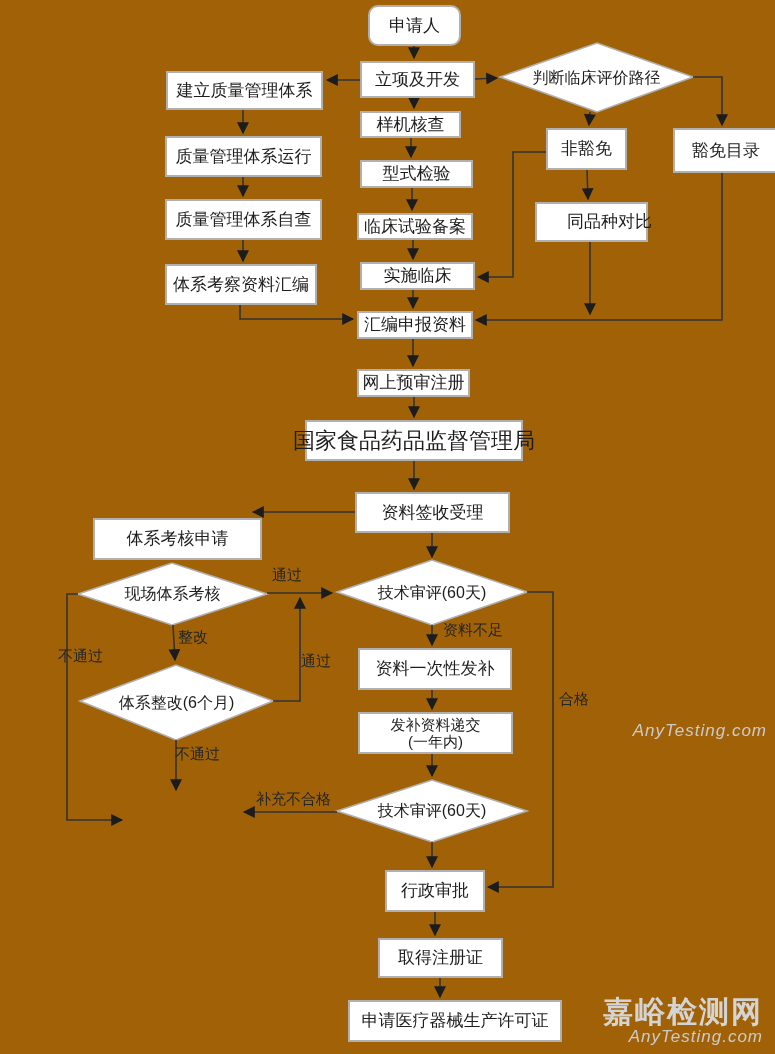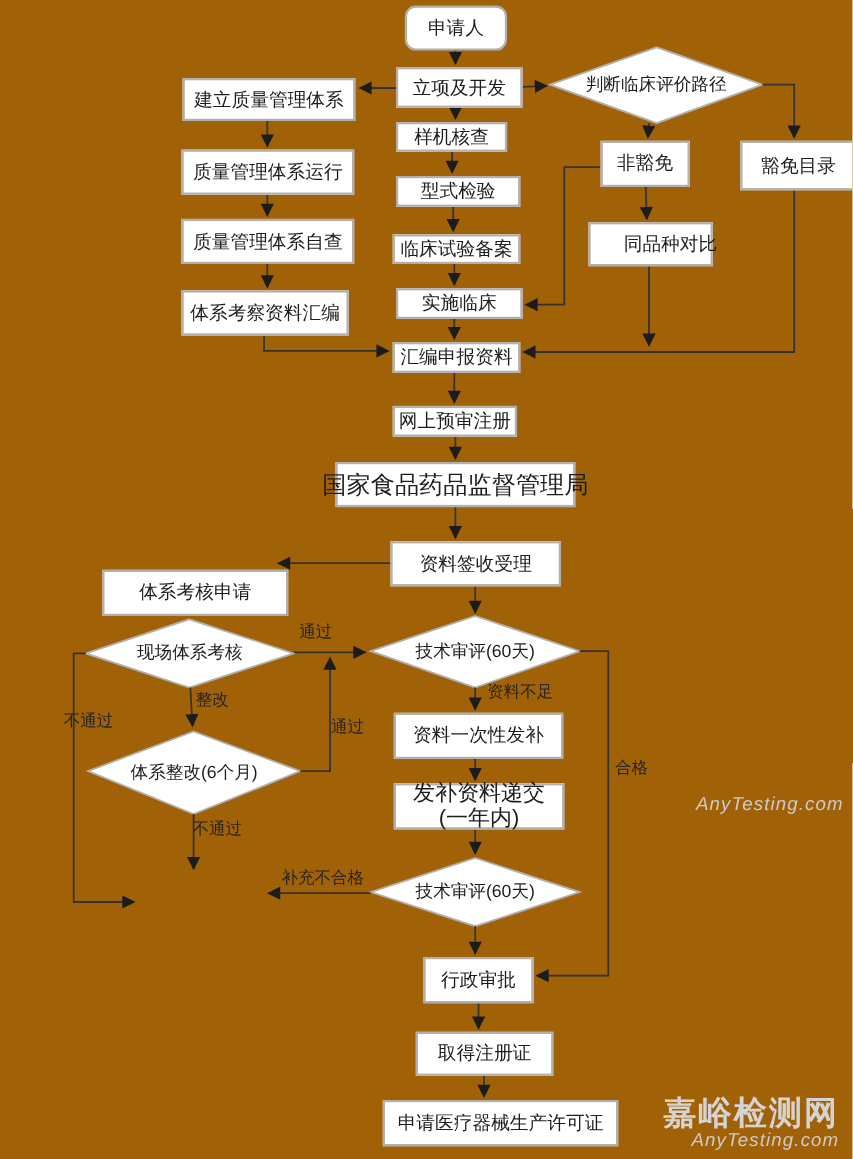--- a/index.html
+++ b/index.html
@@ -20,21 +20,21 @@
     justify-content:center;text-align:center;font-size:16px;color:#1d1d1d;
     line-height:1.2;box-sizing:border-box;white-space:nowrap;
   }
   .elabel{
     position:absolute;font-size:15px;color:#252525;white-space:nowrap;line-height:1;
   }
   .wm{position:absolute;color:#cbcbcb;white-space:nowrap;}
   .wm-mid{right:8px;top:721px;font-size:17px;font-style:italic;letter-spacing:1px;}
   .wm-title{right:12px;top:992px;font-size:30px;font-weight:bold;letter-spacing:2px;color:#d4d4d4;}
   .wm-sub{right:12px;top:1027px;font-size:17px;font-style:italic;letter-spacing:1px;}
-  .small{font-size:20px;}
+  .small{font-size:15px;}
 </style>
 </head>
 <body>
 
 <div id="canvas">
 
   <svg id="wires" viewBox="0 0 775 1054" xmlns="http://www.w3.org/2000/svg">
     <defs>
       <marker id="ah" viewBox="0 0 10 10" refX="9" refY="5" markerWidth="8.5" markerHeight="7.5" orient="auto-start-reverse">
         <path d="M0,0 L10,5 L0,10 z" fill="#1c1c1c"></path>

